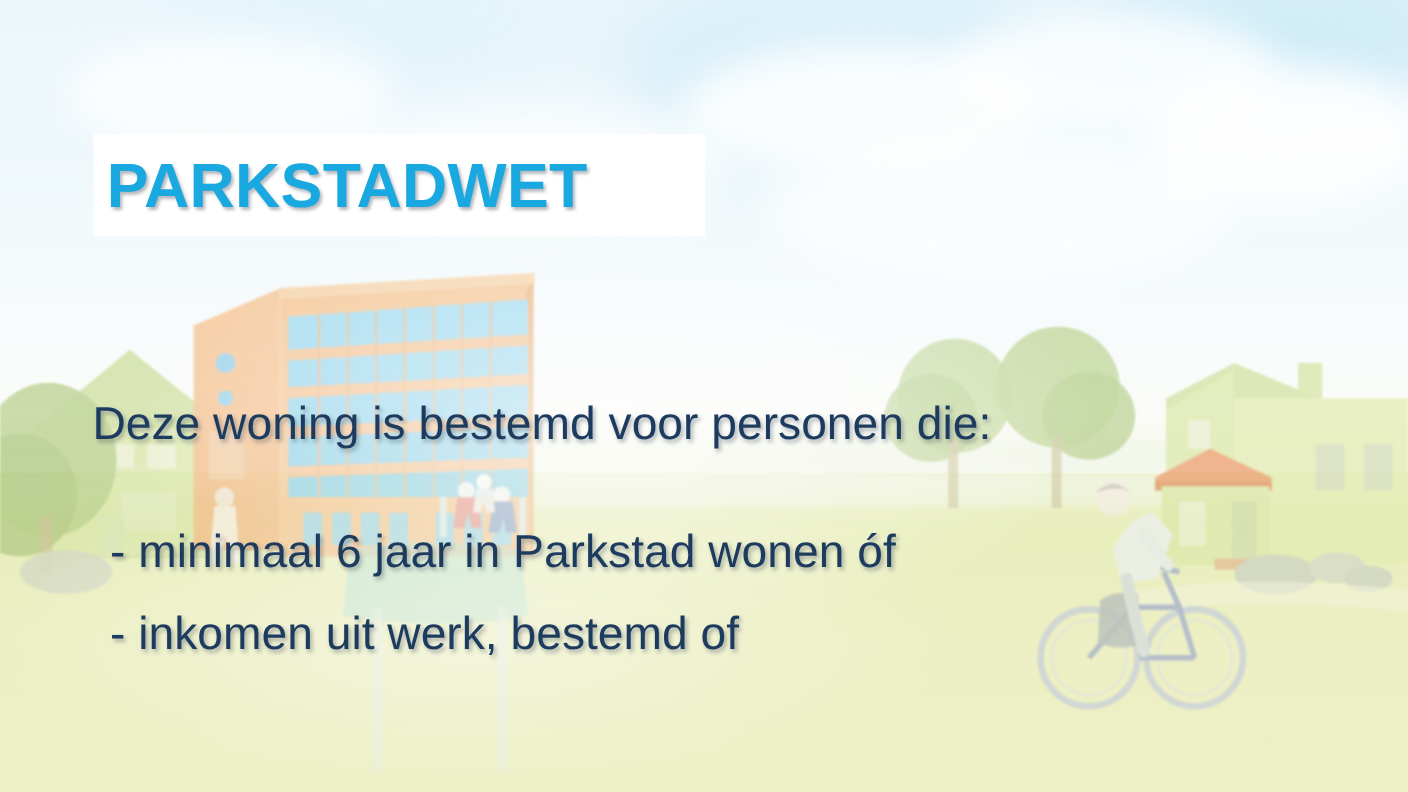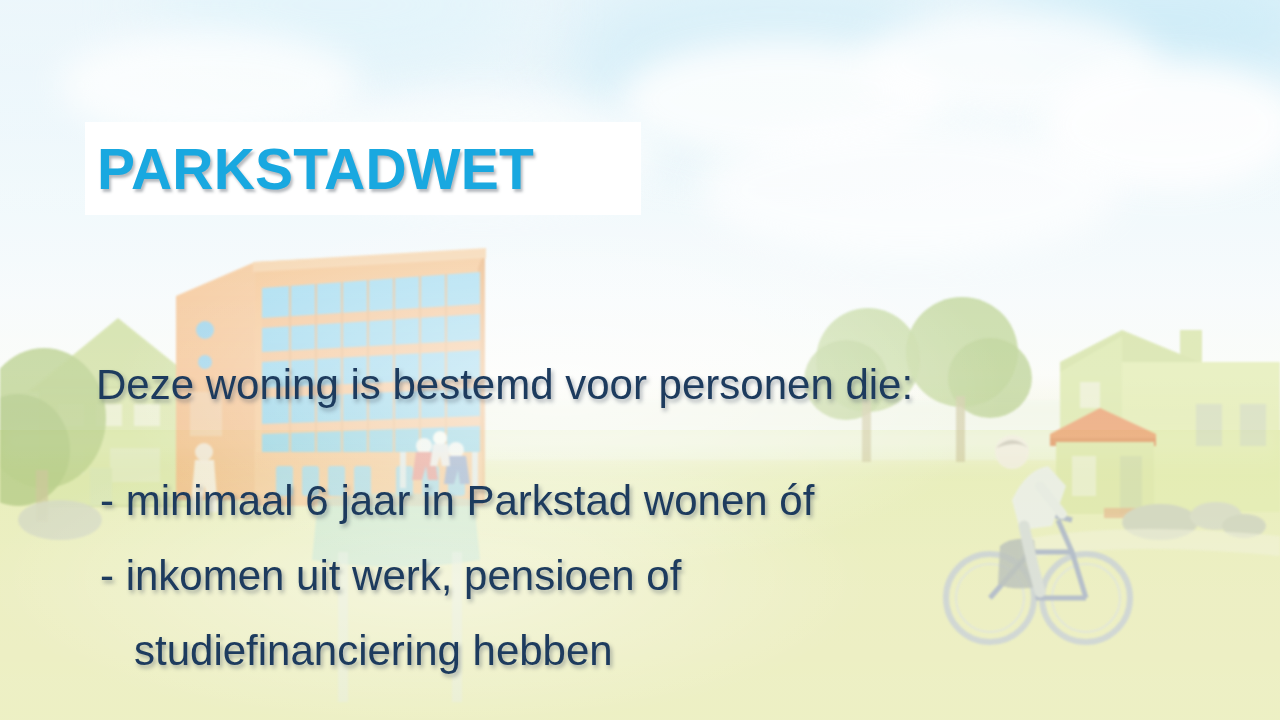--- a/index.html
+++ b/index.html
@@ -97,21 +97,21 @@
   #copy {
     position:absolute;
     left:84px; top:355px;
     width:1120px;
     color:#1d3b5e;
     font-size:42px;
     line-height:59px;
     white-space:nowrap;
     text-shadow:2px 3px 4px rgba(70,85,100,.45);
   }
-  .lead { margin:0 0 57px 12px; }
+  .lead { margin:0 0 57px 0; }
   .bullet { margin:16px; }
   .cont { padding-left:34px; }
 </style>
 </head>
 <body>
 
 <div id="slide">
 
   <div class="skywash" style="left:560px; top:-40px; width:420px; height:180px; background:#cbeaf6;"></div>
   <div class="skywash" style="left:980px; top:-60px; width:360px; height:160px; background:#bfe6f5;"></div>
@@ -306,18 +306,17 @@
   <div id="veil"></div>
 
   <div id="title-box"></div>
   <div id="title-text">PARKSTADWET</div>
 
   <div id="copy">
     <p class="lead">Deze woning is bestemd voor personen die:</p>
 
     <p class="bullet">- minimaal 6 jaar in Parkstad wonen óf</p>
 
-    <p class="bullet">- inkomen uit werk, pensioen of</p>
-
-    <p class="bullet cont">studiefinanciering hebben</p>
+    <p class="bullet">- inkomen uit werk, bestemd of</p>
+
   </div>
 
 </div>
 
 </body></html>

